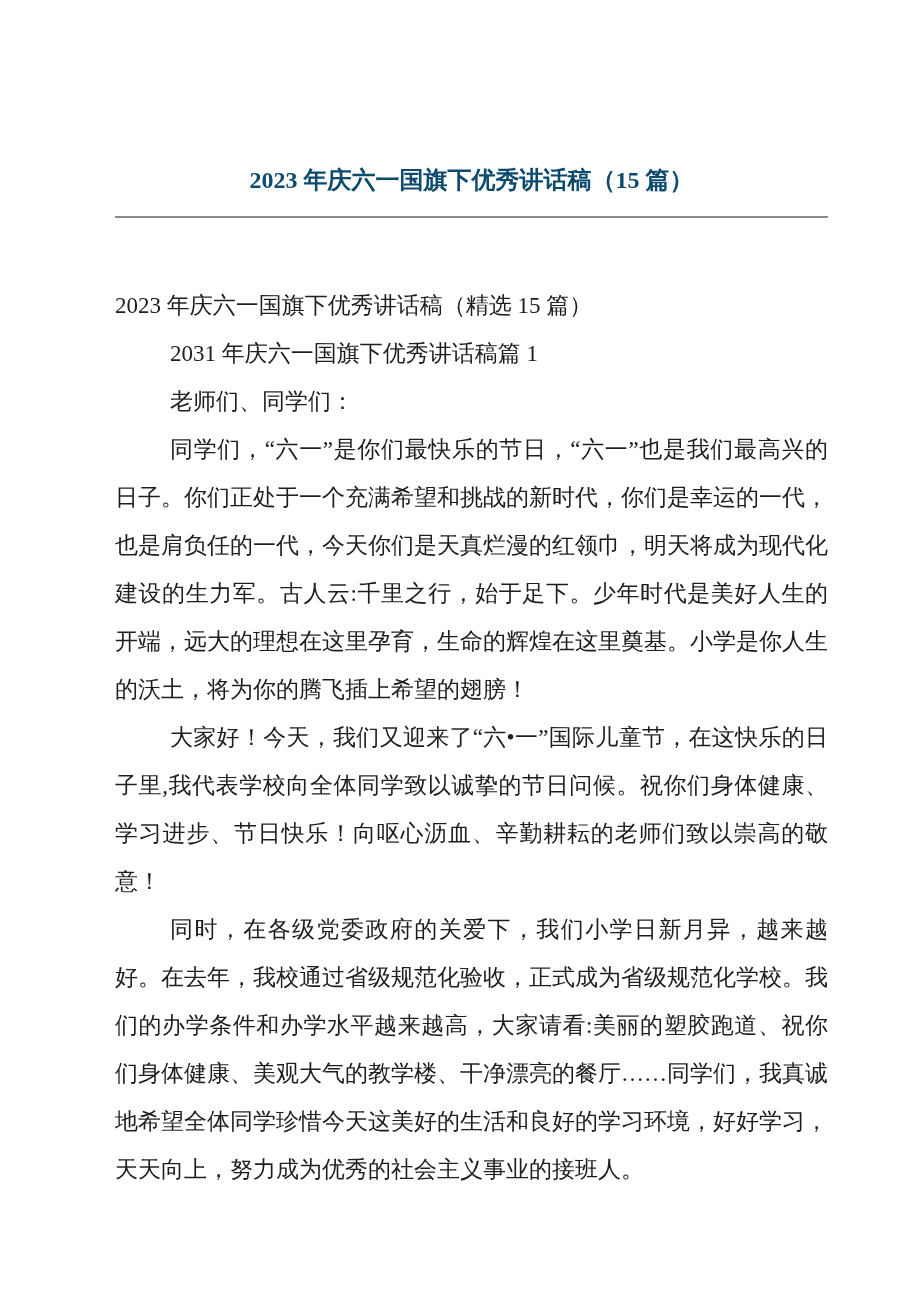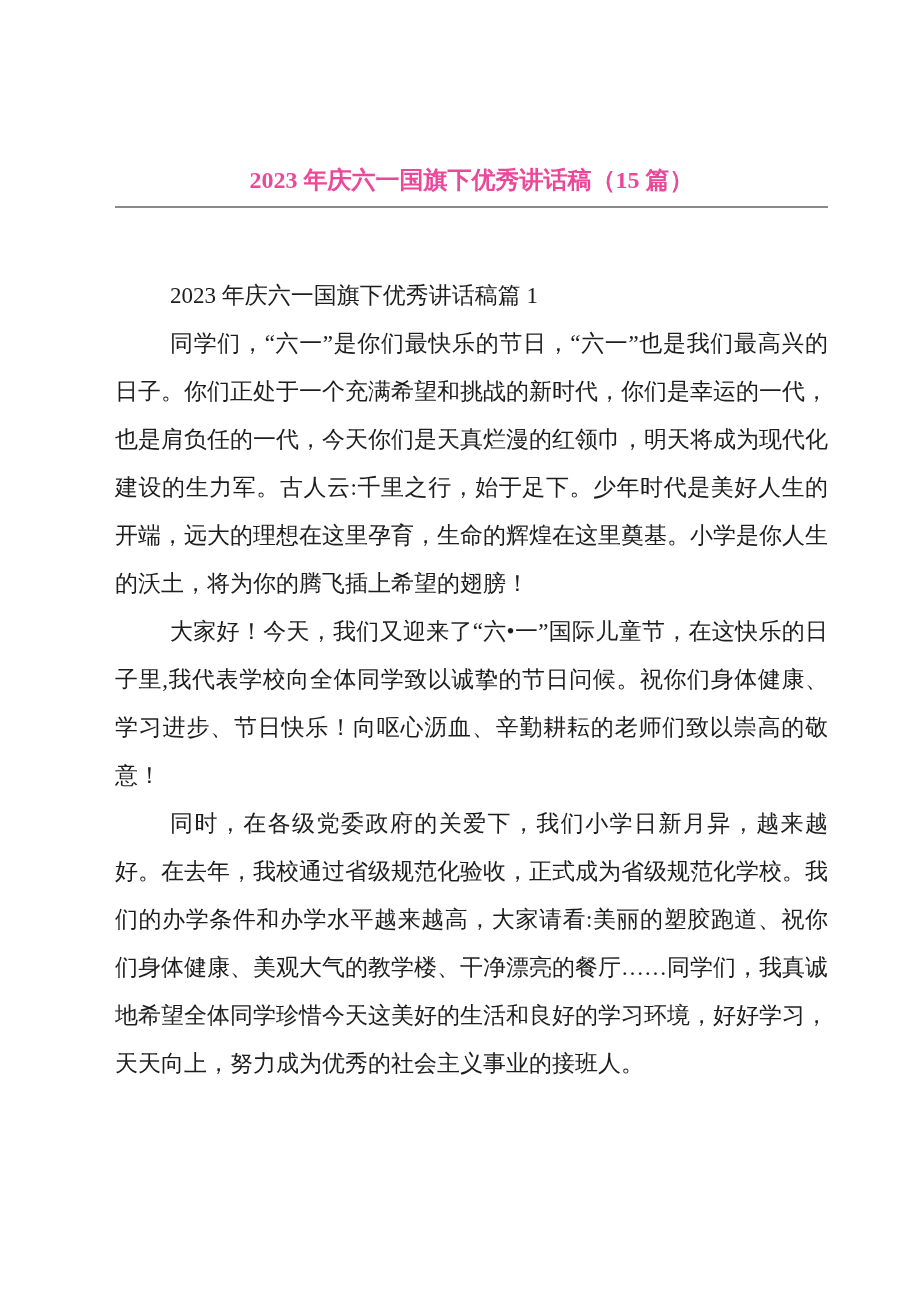--- a/index.html
+++ b/index.html
@@ -19,22 +19,22 @@
     background: #ffffff;
     box-sizing: border-box;
     position: relative;
   }
   .doc-title {
     margin: 164px 92px 0 115px;
     text-align: center;
     font-size: 24px;
     line-height: 32px;
     font-weight: bold;
-    color: #ec4899;
-    padding-bottom: 10px;
+    color: #0c4a6e;
+    padding-bottom: 20px;
     border-bottom: 2px solid #8a8a8a;
   }
   .doc-body {
     margin: 64px 92px 0 115px;
   }
   .para {
     margin: 0;
     font-size: 23px;
     line-height: 48px;
     color: #1d1d1d;
@@ -46,19 +46,21 @@
   }
 </style>
 </head>
 <body>
 
 <div class="page">
 
   <h1 class="doc-title">2023 年庆六一国旗下优秀讲话稿（15 篇）</h1>
 
   <div class="doc-body">
-    <p class="para indent">2023 年庆六一国旗下优秀讲话稿篇 1</p>
+    <p class="para">2023 年庆六一国旗下优秀讲话稿（精选 15 篇）</p>
+    <p class="para indent">2031 年庆六一国旗下优秀讲话稿篇 1</p>
+    <p class="para indent">老师们、同学们：</p>
     <p class="para indent">同学们，“六一”是你们最快乐的节日，“六一”也是我们最高兴的日子。你们正处于一个充满希望和挑战的新时代，你们是幸运的一代，也是肩负任的一代，今天你们是天真烂漫的红领巾，明天将成为现代化建设的生力军。古人云:千里之行，始于足下。少年时代是美好人生的开端，远大的理想在这里孕育，生命的辉煌在这里奠基。小学是你人生的沃土，将为你的腾飞插上希望的翅膀！</p>
     <p class="para indent">大家好！今天，我们又迎来了“六•一”国际儿童节，在这快乐的日子里,我代表学校向全体同学致以诚挚的节日问候。祝你们身体健康、学习进步、节日快乐！向呕心沥血、辛勤耕耘的老师们致以崇高的敬意！</p>
     <p class="para indent">同时，在各级党委政府的关爱下，我们小学日新月异，越来越好。在去年，我校通过省级规范化验收，正式成为省级规范化学校。我们的办学条件和办学水平越来越高，大家请看:美丽的塑胶跑道、祝你们身体健康、美观大气的教学楼、干净漂亮的餐厅……同学们，我真诚地希望全体同学珍惜今天这美好的生活和良好的学习环境，好好学习，天天向上，努力成为优秀的社会主义事业的接班人。</p>
   </div>
 
 </div>
 
 </body></html>

